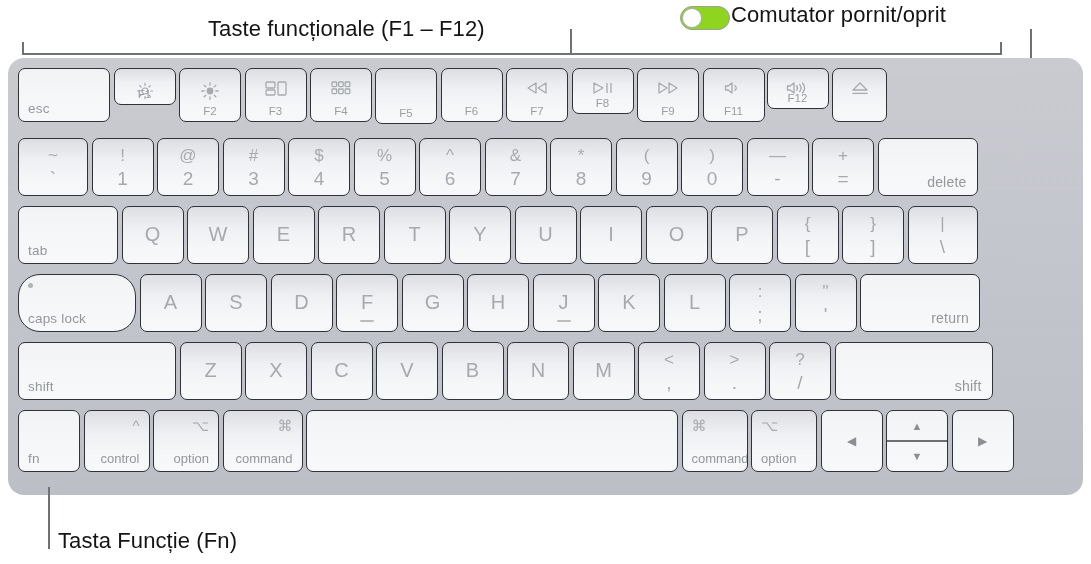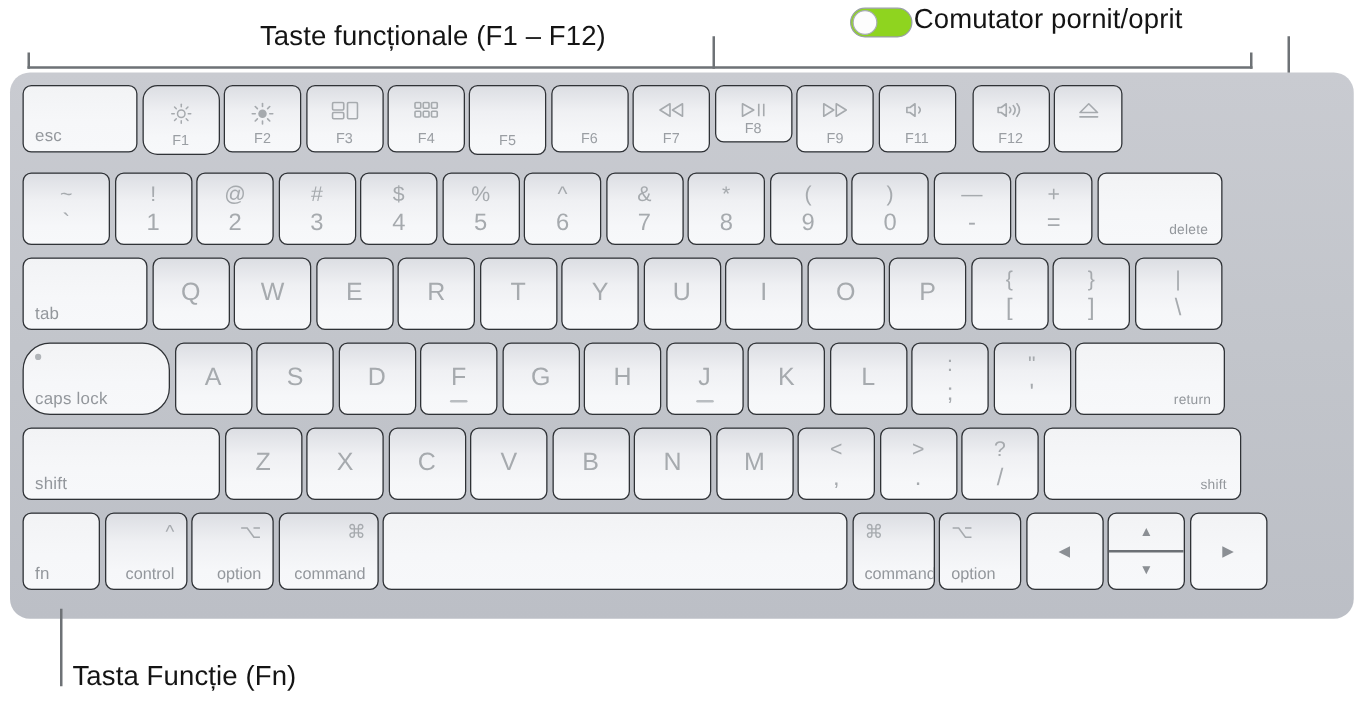--- a/index.html
+++ b/index.html
@@ -100,21 +100,21 @@
     left: 9px;
     bottom: 5px;
     font-size: 13.5px;
     color: #93979c;
     letter-spacing: 0.2px;
   }
   .key .lbl-br {
     position: absolute;
     right: 10px;
     bottom: 5px;
-    font-size: 11px;
+    font-size: 14px;
     color: #93979c;
     letter-spacing: 0.2px;
   }
   .key .lbl-center {
     position: absolute;
     left: 0; right: 0;
     top: 50%;
     transform: translateY(-52%);
     text-align: center;
     font-size: 20px;
@@ -239,21 +239,21 @@
 <div class="leader" id="leader-fkeys-h"></div>
 <div class="leader" id="leader-fkeys-capL"></div>
 <div class="leader" id="leader-fkeys-capR"></div>
 <div class="leader" id="leader-toggle-v"></div>
 
 <div id="keyboard">
     <div class="kb-row" style="top: 10px; left: 10px; height: 54px;">
       <div class="key flat" style="width: 92px; height: 54px;">
         <span class="lbl-bl">esc</span>
       </div>
-      <div class="key" style="width: 62px; height: 56px; margin-left: 3.5px; border-radius: 12px;">
+      <div class="key" style="width: 62px; height: 37px; margin-left: 3.5px;">
         <div class="lbl-fn-icon">
           <svg width="20" height="20" viewBox="0 0 20 20" class="fn-icon-svg">
             <circle cx="10" cy="10" r="3" fill="none" stroke="#a6aaae" stroke-width="1.2"></circle>
             <line x1="15.60" y1="10.00" x2="17.60" y2="10.00" stroke="#a6aaae" stroke-width="1.2" stroke-linecap="round"></line>
             <line x1="13.96" y1="13.96" x2="15.37" y2="15.37" stroke="#a6aaae" stroke-width="1.2" stroke-linecap="round"></line>
             <line x1="10.00" y1="15.60" x2="10.00" y2="17.60" stroke="#a6aaae" stroke-width="1.2" stroke-linecap="round"></line>
             <line x1="6.04" y1="13.96" x2="4.63" y2="15.37" stroke="#a6aaae" stroke-width="1.2" stroke-linecap="round"></line>
             <line x1="4.40" y1="10.00" x2="2.40" y2="10.00" stroke="#a6aaae" stroke-width="1.2" stroke-linecap="round"></line>
             <line x1="6.04" y1="6.04" x2="4.63" y2="4.63" stroke="#a6aaae" stroke-width="1.2" stroke-linecap="round"></line>
             <line x1="10.00" y1="4.40" x2="10.00" y2="2.40" stroke="#a6aaae" stroke-width="1.2" stroke-linecap="round"></line>
@@ -337,21 +337,21 @@
       </div>
       <div class="key" style="width: 62px; height: 54px; margin-left: 3.5px;">
         <div class="lbl-fn-icon">
           <svg width="19" height="14" viewBox="0 0 19 14" class="fn-icon-svg">
             <path d="M8 2 L4 5 L1.5 5 L1.5 9 L4 9 L8 12 Z" fill="none" stroke="#a6aaae" stroke-width="1.3" stroke-linejoin="round"></path>
             <path d="M11 4.6 Q13.4 7 11 9.4" fill="none" stroke="#a6aaae" stroke-width="1.3" stroke-linecap="round"></path>
           </svg>
         </div>
         <span class="lbl-fn-bottom">F11</span>
       </div>
-      <div class="key" style="width: 62px; height: 54px; margin-left: 13px;">
+      <div class="key" style="width: 62px; height: 41px; margin-left: 2px;">
         <div class="lbl-fn-icon">
           <svg width="23" height="14" viewBox="0 0 23 14" class="fn-icon-svg">
             <path d="M8 2 L4 5 L1.5 5 L1.5 9 L4 9 L8 12 Z" fill="none" stroke="#a6aaae" stroke-width="1.3" stroke-linejoin="round"></path>
             <path d="M10.6 4.8 Q12.6 7 10.6 9.2" fill="none" stroke="#a6aaae" stroke-width="1.3" stroke-linecap="round"></path>
             <path d="M13.6 3.4 Q16.6 7 13.6 10.6" fill="none" stroke="#a6aaae" stroke-width="1.3" stroke-linecap="round"></path>
             <path d="M16.6 2 L16.6 2 Q20.6 7 16.6 12" fill="none" stroke="#a6aaae" stroke-width="1.3" stroke-linecap="round"></path>
           </svg>
         </div>
         <span class="lbl-fn-bottom">F12</span>
       </div>

